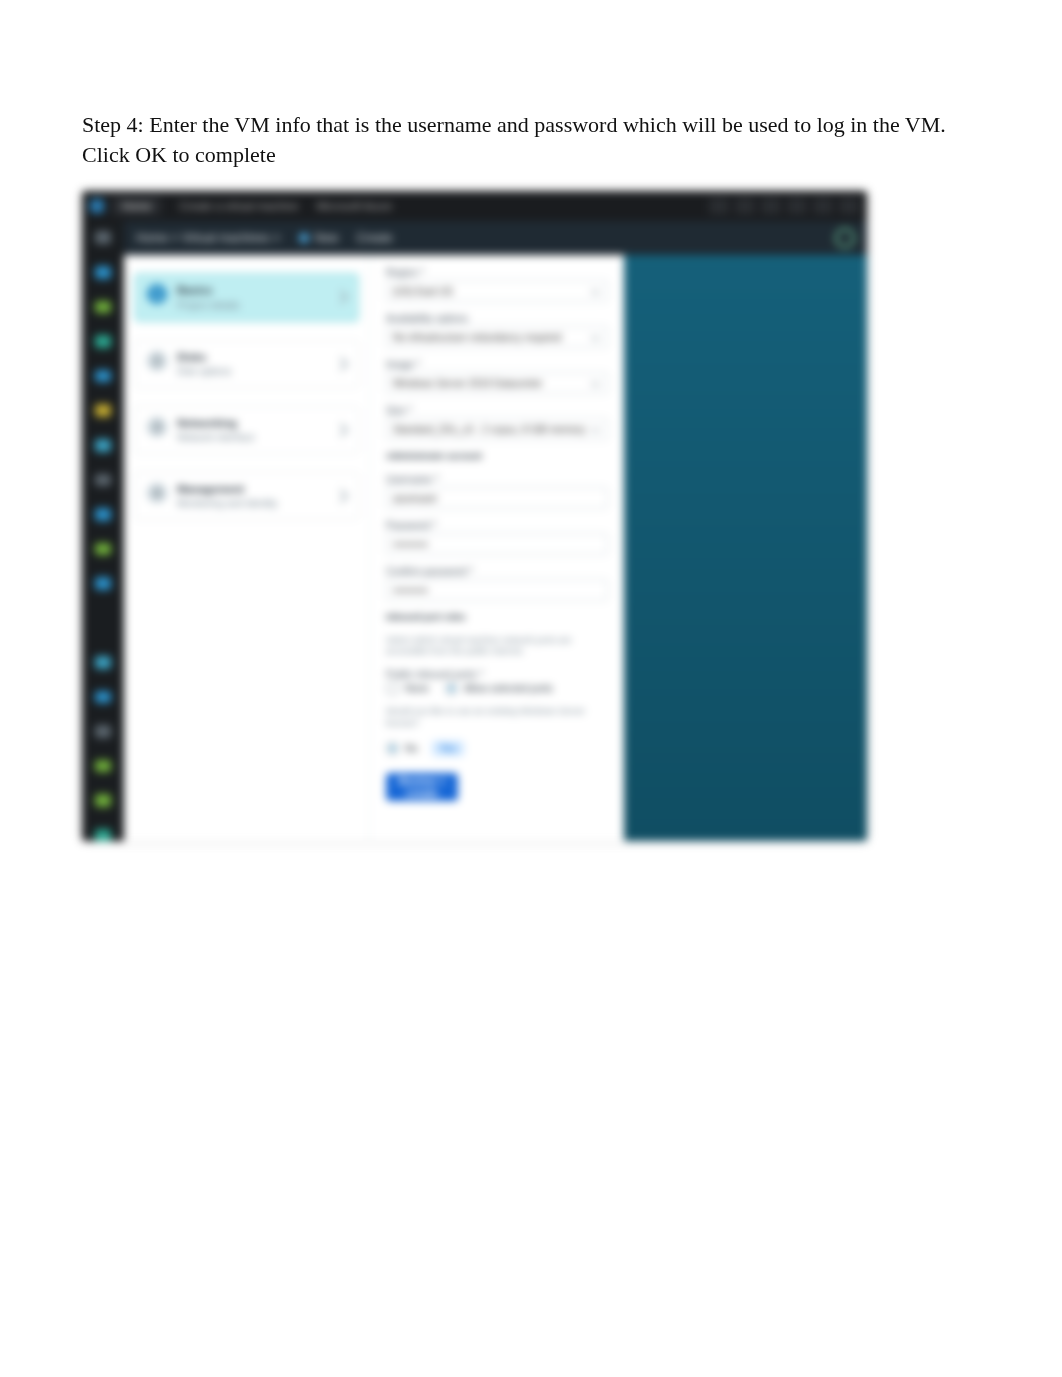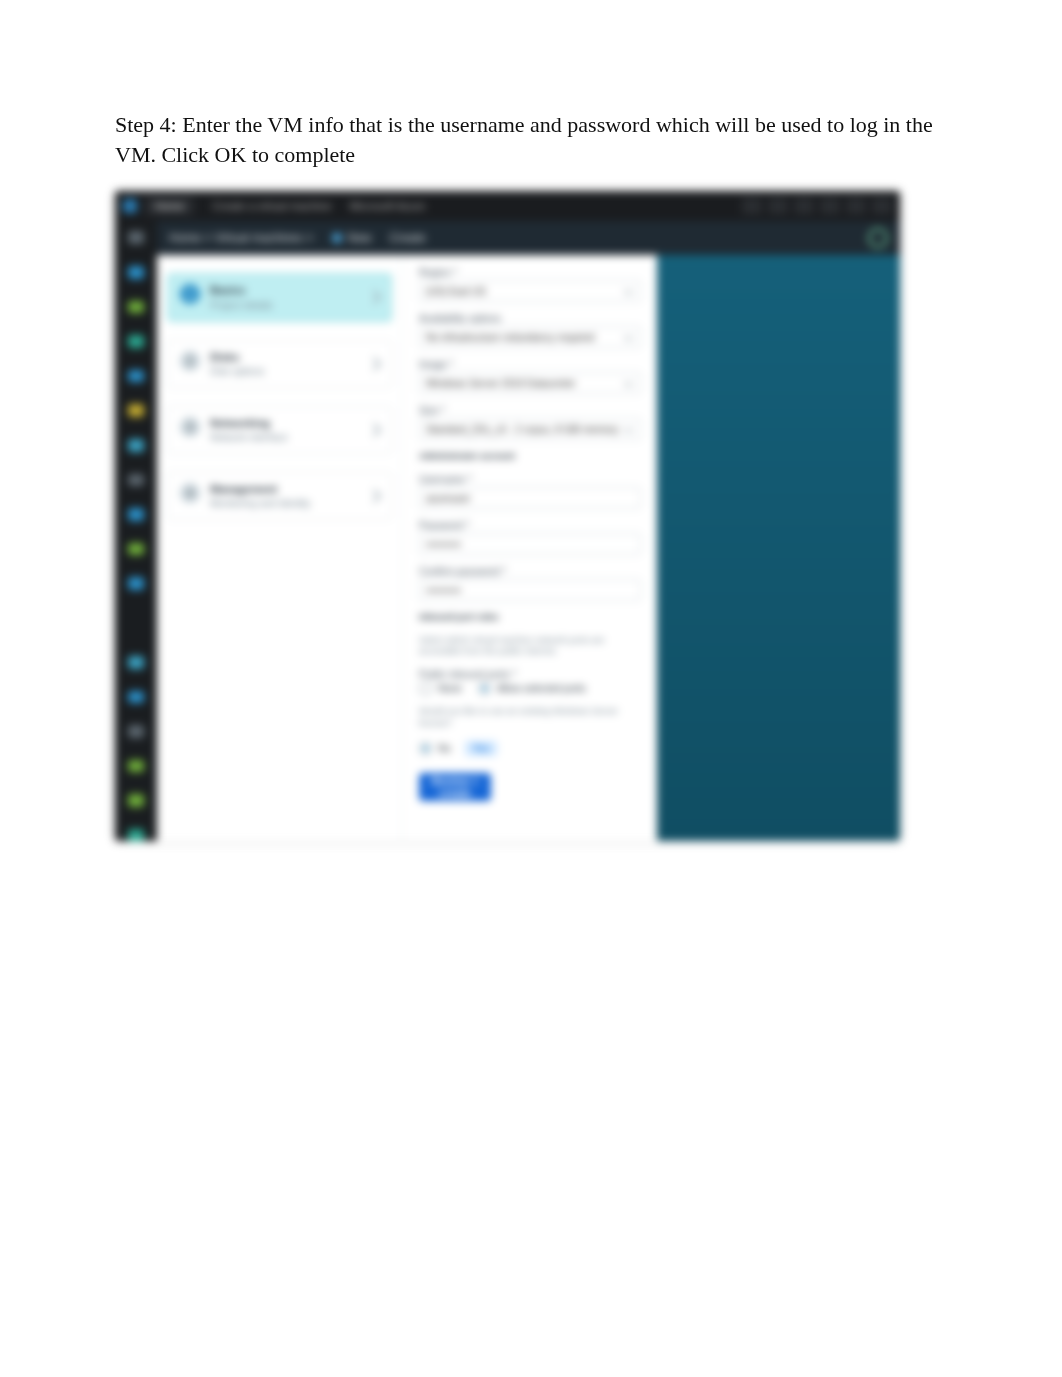--- a/index.html
+++ b/index.html
@@ -7,21 +7,21 @@
     padding: 0;
     background: #ffffff;
     font-family: "Times New Roman", Times, serif;
     color: #111;
   }
   .page {
     width: 1062px;
     height: 1044px;
     position: relative;
     box-sizing: border-box;
-    padding: 110px 115px 0 115px;
+    padding: 110px 115px 0 82px;
   }
   .instruction {
     font-size: 22px;
     line-height: 1.35;
     margin-bottom: 22px;
   }
 
   
   .shot {
     width: 785px;

